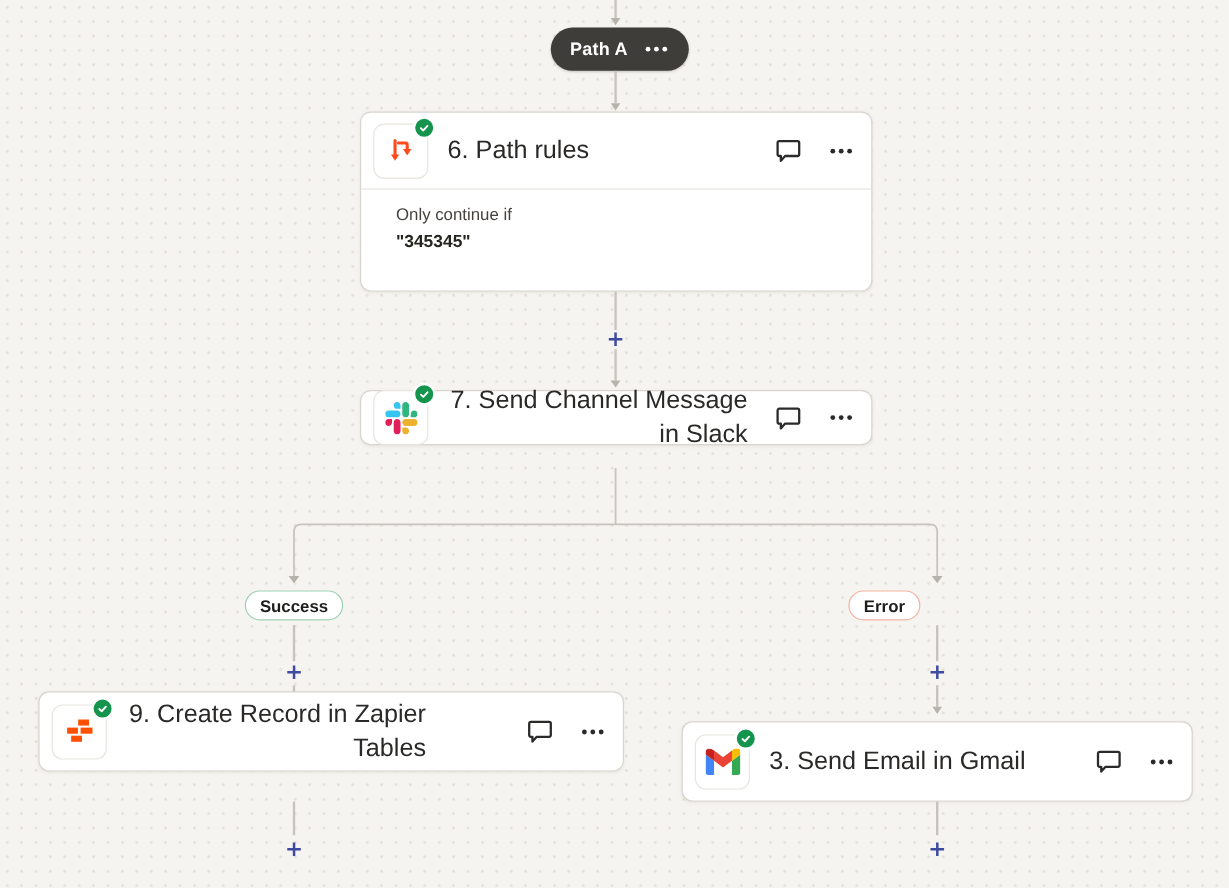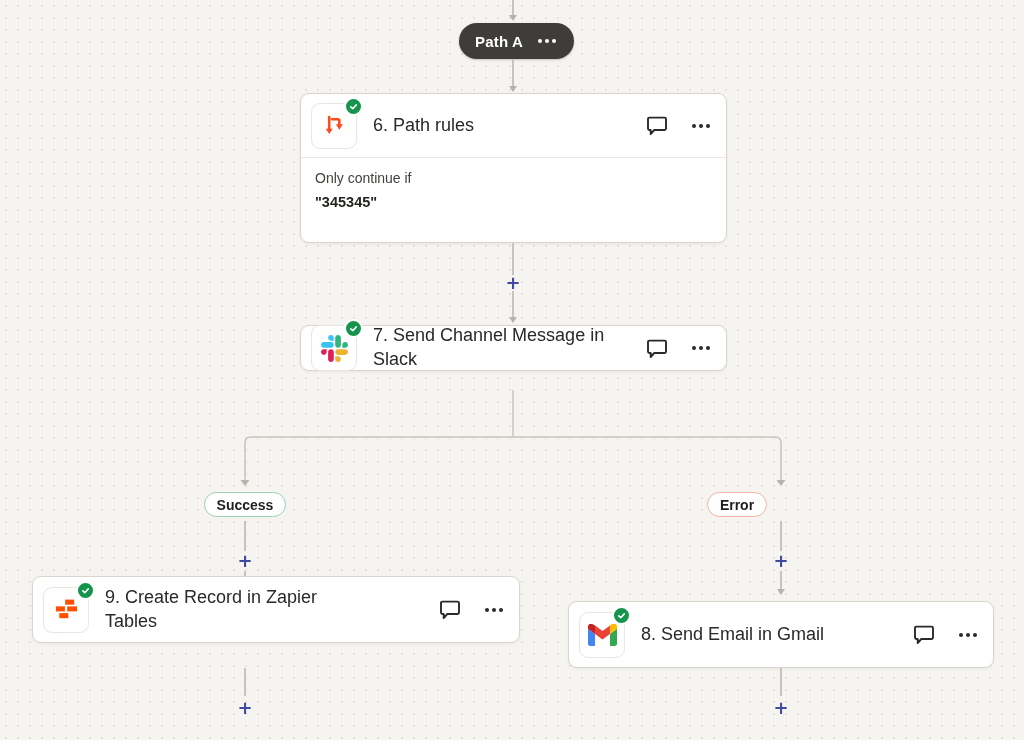--- a/index.html
+++ b/index.html
@@ -32,25 +32,25 @@
   
   .card{position:absolute;background:#fff;border:1px solid #d9d5ce;border-radius:9px;
     box-shadow:0 1px 3px rgba(93,85,70,.08);cursor:pointer;box-sizing:border-box;}
   .card-header{display:flex;align-items:center;gap:16px;padding:9px 14px 9px 10px;height:100%;box-sizing:border-box;}
   .card.has-body .card-header{height:64px;border-bottom:1px solid #eae6e0;}
   .app-icon{position:relative;width:44px;height:44px;flex:0 0 44px;background:#fff;
     border:1px solid #e9e5df;border-radius:9px;display:flex;align-items:center;justify-content:center;}
   .check-badge{position:absolute;top:-7px;right:-7px;width:19px;height:19px;box-sizing:border-box;
     background:#14944d;border:2px solid #fff;border-radius:50%;
     display:flex;align-items:center;justify-content:center;}
-  .step-title{font-size:18px;font-weight:500;line-height:1.32;color:#2a2927;max-width:250px;}
+  .step-title{font-size:21px;font-weight:500;line-height:1.32;color:#2a2927;max-width:250px;text-align:right;}
   .header-actions{margin-left:auto;display:flex;align-items:center;gap:19px;}
   .icon-btn{background:none;border:none;cursor:pointer;display:flex;padding:2px;color:#2b2a28;}
   
-  .rules-body{padding:12px 14px 10px;}
+  .rules-body{padding:12px 14px 10px;margin-left:15px;}
   .cond-intro{font-size:14px;color:#45413d;margin-bottom:8px;}
   .cond-row{display:flex;align-items:center;gap:8px;flex-wrap:wrap;font-size:14px;color:#45413d;}
   .cond-pill{display:inline-flex;align-items:center;gap:6px;background:#fff;border:1px solid #d6d2cb;
     border-radius:4px;padding:3px 8px;box-shadow:0 1px 1px rgba(0,0,0,.04);cursor:pointer;}
   .cond-pill .fld{font-size:13px;font-weight:700;color:#2a2927;white-space:nowrap;}
   .cond-pill .fldval{font-size:13px;font-weight:400;color:#3c3935;white-space:nowrap;}
   .cond-value{font-size:14.5px;font-weight:700;color:#26241f;margin-top:8px;}
   
   .branch-pill{position:absolute;height:25px;background:#fff;border-radius:15px;
     display:flex;align-items:center;justify-content:center;cursor:pointer;box-sizing:border-box;
@@ -213,21 +213,21 @@
           <path fill="#fbbc04" d="M37.4 2.45v14.4l12-9v-3.6c0-4.45-5.08-6.99-8.64-4.32z"></path>
           <path fill="#ea4335" d="M12 16.85V2.45l12.7 9.525L37.4 2.45v14.4L24.7 26.375z"></path>
           <path fill="#c5221f" d="M0 4.25v3.6l12 9V2.45L8.64.65C5.08-2.02 0-.2 0 4.25z"></path>
         </svg>
         <span class="check-badge">
           <svg width="11" height="11" viewBox="0 0 18 18">
               <polyline points="4.5,9.6 7.8,12.6 13.5,6.4" fill="none" stroke="#fff" stroke-width="2.6" stroke-linecap="round" stroke-linejoin="round"></polyline>
             </svg>
         </span>
       </div>
-      <span class="step-title">8. Send Email in Gmail</span>
+      <span class="step-title">3. Send Email in Gmail</span>
       <span class="header-actions">
         <button class="icon-btn">
           <svg width="24" height="21" viewBox="0 0 24 21">
               <path d="M4.4 2.6 h15.2 c0.8 0 1.4 0.6 1.4 1.4 v9.6 c0 0.8-0.6 1.4-1.4 1.4 H9.3 l-3.6 4 v-4 H4.4 c-0.8 0-1.4-0.6-1.4-1.4 V4 c0-0.8 0.6-1.4 1.4-1.4 z" fill="none" stroke="#2b2a28" stroke-width="1.9" stroke-linejoin="round"></path>
             </svg>
         </button>
         <button class="dots" style="color:#2b2a28">
             <i></i>
             <i></i>
             <i></i>

